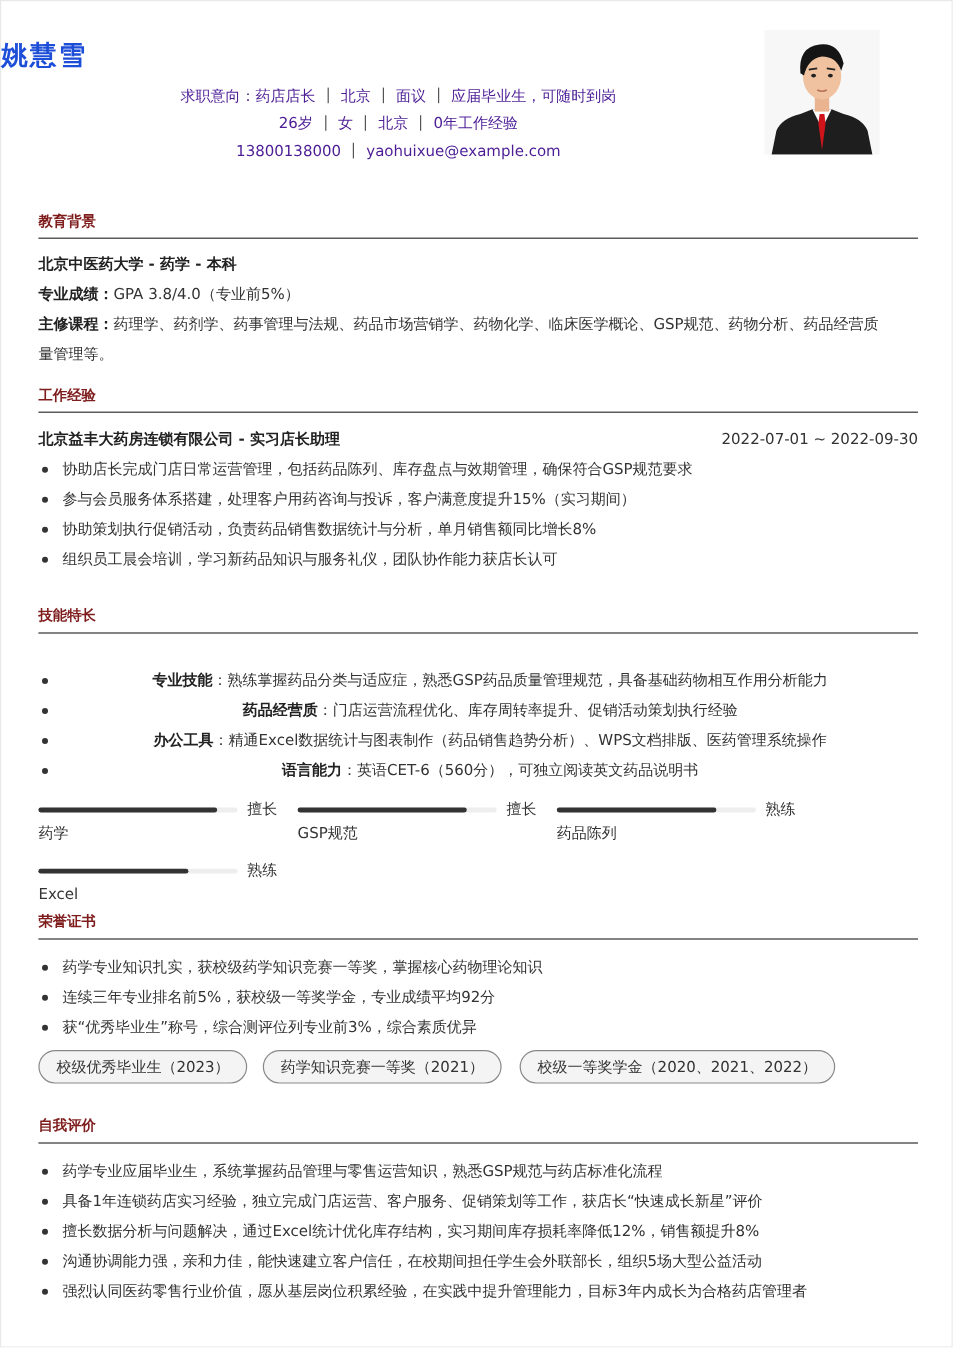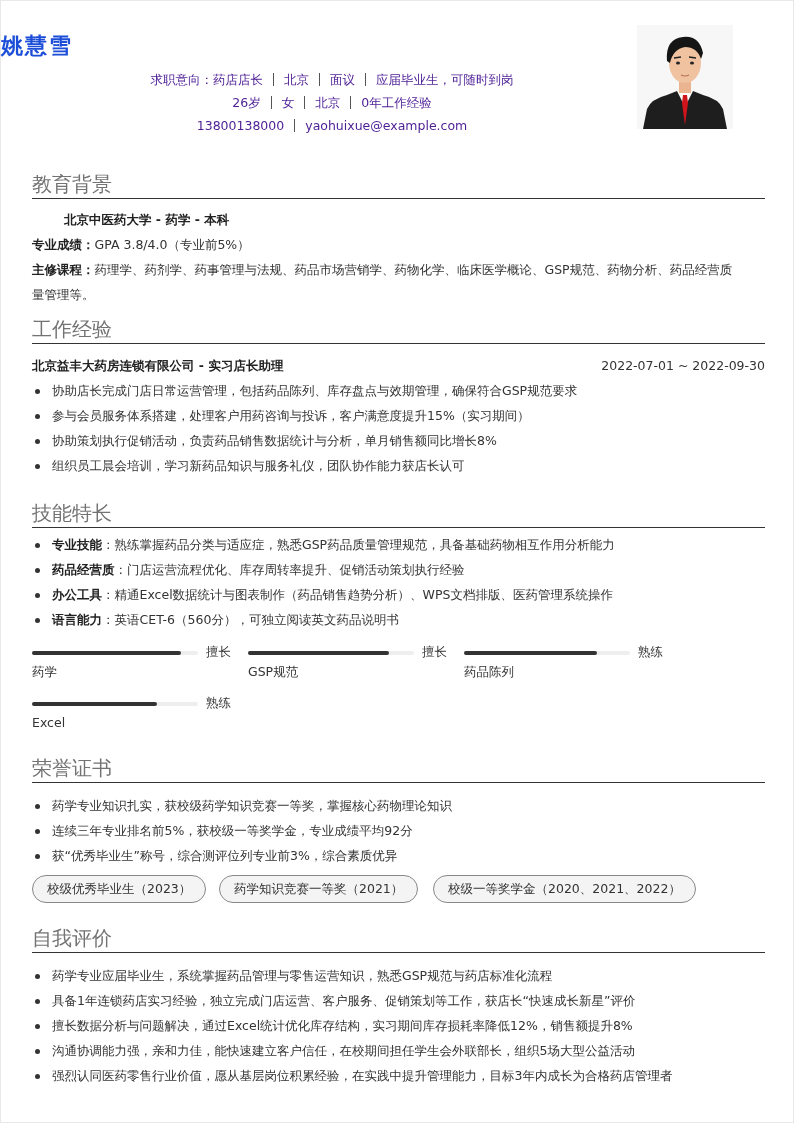--- a/index.html
+++ b/index.html
@@ -5,21 +5,21 @@
   html, body { margin:0; padding:0; background:#fff; }
   body { width:794px; height:1123px; position:relative; overflow:hidden;
          font-family:"DejaVu Sans","Liberation Sans",sans-serif; color:#333; font-size:12.5px; }
   .page { position:absolute; left:0; top:0; width:792px; height:1121px; border:1px solid #e8e8e8; }
   .header { position:absolute; left:0; top:0; width:794px; height:150px; }
   .name { position:absolute; left:0; width:662px; top:30px; text-align:left; font-size:22px; font-weight:bold; color:#1d4ed8; letter-spacing:2px; }
   .hline { position:absolute; left:0; width:662px; text-align:center; font-size:12.5px; color:#4c1d95; }
   .hline .sep { display:inline-block; width:1px; height:13px; background:#555; margin:0 10px; vertical-align:-2px; }
   .photo { position:absolute; left:636px; top:24px; width:96px; height:104px; background:#fafafa; overflow:hidden; }
   .section { position:absolute; left:31px; width:733px; }
-  .sec-title { font-size:20px; font-weight:normal; color:#737373; height:24px; line-height:20px; border-bottom:1px solid #333; }
+  .sec-title { font-size:12px; font-weight:bold; color:#7f1d1d; height:24px; line-height:20px; border-bottom:1px solid #333; }
   .row { position:relative; height:24px; line-height:24px; font-size:12.5px; }
   .row .right { position:absolute; right:0; top:0; }
   .bold { font-weight:bold; color:#222; }
   .text { font-size:12.5px; line-height:25px; }
   ul { list-style:none; margin:0; padding:0; }
   li { position:relative; padding-left:20px; height:25px; line-height:25px; font-size:12.5px; white-space:nowrap; }
   li::before { content:""; position:absolute; left:3px; top:11px; width:5px; height:5px; border-radius:50%; background:#333; }
   .skills-grid { position:relative; height:102px; }
   .skill { position:absolute; width:200px; height:50px; }
   .skill .track { position:absolute; left:0; top:9px; width:166px; height:4px; background:#eee; border-radius:2px; }
@@ -61,21 +61,21 @@
         <ellipse cx="41" cy="38" rx="2" ry="1.6" fill="#222"></ellipse>
         <ellipse cx="55" cy="38" rx="2" ry="1.6" fill="#222"></ellipse>
         <path d="M37 33 L44 32 M52 32 L59 33" stroke="#222" stroke-width="1.4"></path>
         <path d="M44 50 Q48 52 52 50" stroke="#b5705a" stroke-width="1.2" fill="none"></path>
       </svg>
     </div>
   </div>
 
   <div class="section" style="top:173px;">
     <div class="sec-title">教育背景</div>
-    <div class="row" style="margin-top:9px;margin-left:32px;">
+    <div class="row" style="margin-top:9px;">
       <span class="bold">北京中医药大学 - 药学 - 本科</span>
     </div>
     <div class="text">
       <span class="bold">专业成绩：</span><span>GPA 3.8/4.0（专业前5%）</span>
     </div>
     <div class="text">
       <span class="bold">主修课程：</span><span>药理学、药剂学、药事管理与法规、药品市场营销学、药物化学、临床医学概论、GSP规范、药物分析、药品经营质</span><br>
       <span>量管理等。</span>
     </div>
   </div>
@@ -89,21 +89,21 @@
     <ul>
       <li>协助店长完成门店日常运营管理，包括药品陈列、库存盘点与效期管理，确保符合GSP规范要求</li>
       <li>参与会员服务体系搭建，处理客户用药咨询与投诉，客户满意度提升15%（实习期间）</li>
       <li>协助策划执行促销活动，负责药品销售数据统计与分析，单月销售额同比增长8%</li>
       <li>组织员工晨会培训，学习新药品知识与服务礼仪，团队协作能力获店长认可</li>
     </ul>
   </div>
 
   <div class="section" style="top:502px;">
     <div class="sec-title">技能特长</div>
-    <ul style="margin-top:4px;">
+    <ul style="margin-top:26px;text-align:center;">
       <li><span class="bold">专业技能</span><span>：熟练掌握药品分类与适应症，熟悉GSP药品质量管理规范，具备基础药物相互作用分析能力</span></li>
       <li><span class="bold">药品经营质</span><span>：门店运营流程优化、库存周转率提升、促销活动策划执行经验</span></li>
       <li><span class="bold">办公工具</span><span>：精通Excel数据统计与图表制作（药品销售趋势分析）、WPS文档排版、医药管理系统操作</span></li>
       <li><span class="bold">语言能力</span><span>：英语CET-6（560分），可独立阅读英文药品说明书</span></li>
     </ul>
     <div class="skills-grid" style="margin-top:10px;">
       <div class="skill" style="left:0; top:0;">
         <div class="track">
             <div class="fill" style="width: 90%;"></div>
           </div>

